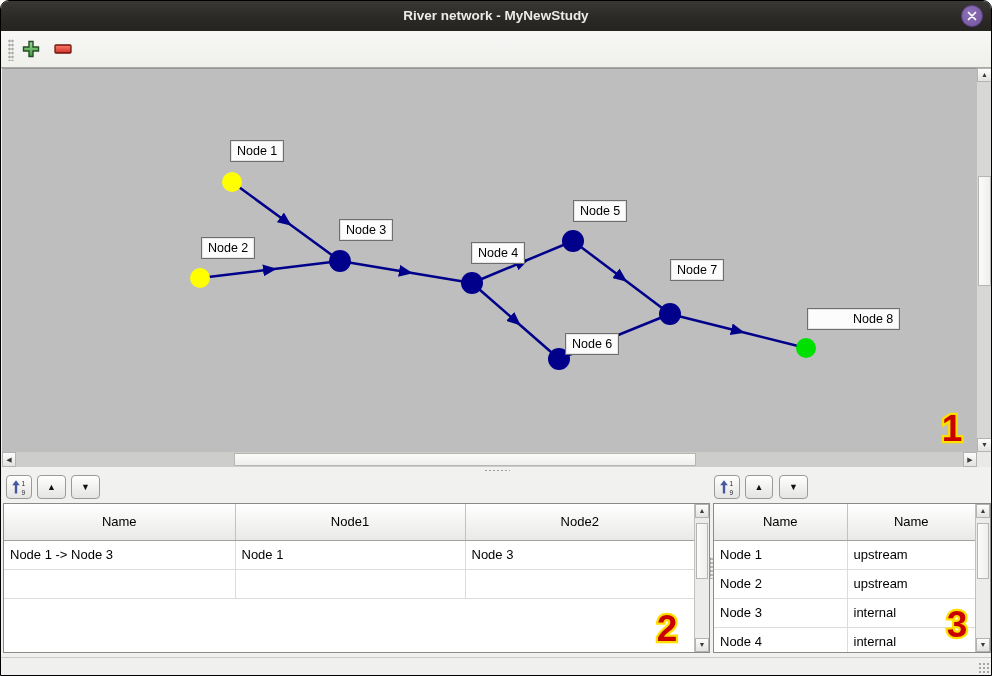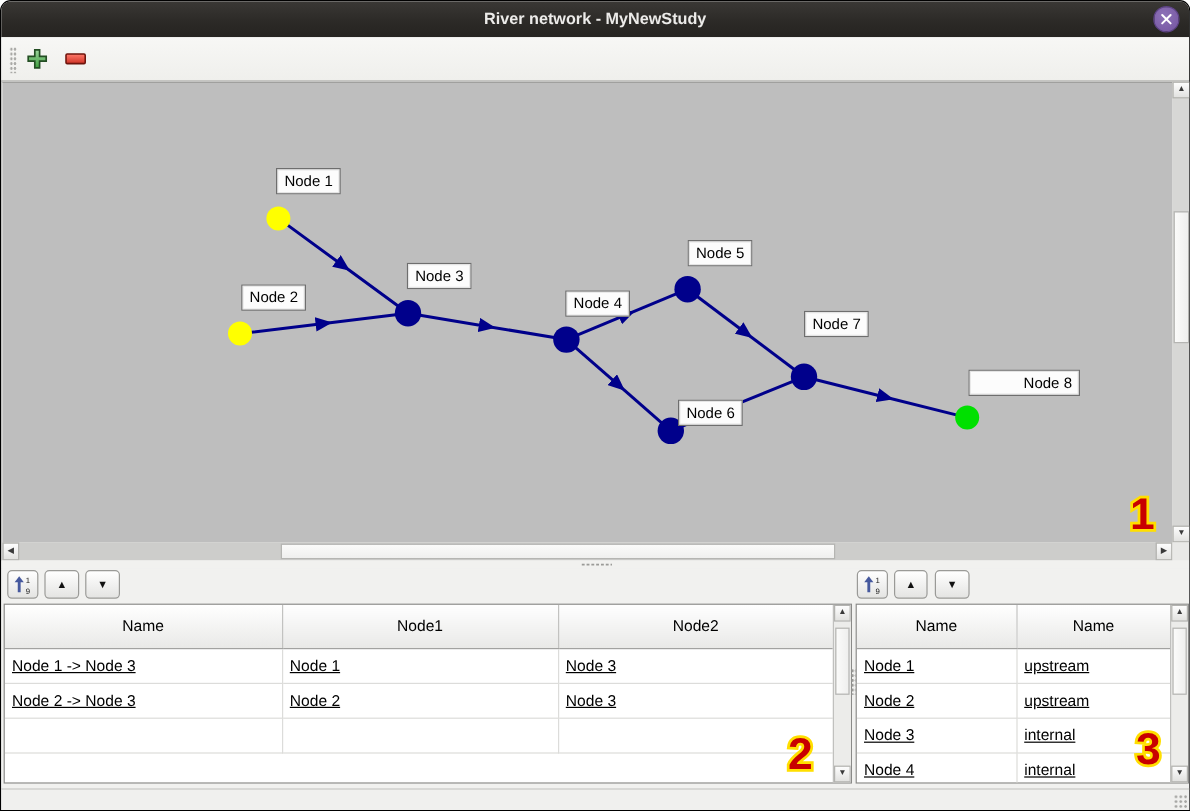--- a/index.html
+++ b/index.html
@@ -50,21 +50,21 @@
   .mini-btn{position:absolute;top:1px;height:24px;background:linear-gradient(#ffffff,#e4e4e2);
     border:1px solid #9a9a97;border-radius:4px;display:flex;align-items:center;justify-content:center;
     font-size:9px;color:#111;}
   .tablewrap{position:absolute;top:29px;height:150px;border:1px solid #8a8a88;background:#fff;
     overflow:hidden;display:flex;}
   table{border-collapse:collapse;table-layout:fixed;font-size:13px;color:#000;height:min-content;}
   th{height:36px;font-weight:normal;text-align:center;background:linear-gradient(#ffffff,#e9e9e7);
     border-right:1px solid #c2c2c0;border-bottom:1px solid #a2a2a0;padding:0 4px;overflow:hidden;}
   th:last-child{border-right:none;margin-top:38px;}
   td{height:29px;border-right:1px solid #dcdcda;border-bottom:1px solid #dcdcda;
-    padding:0 0 0 6px;overflow:hidden;white-space:nowrap;text-decoration:underline;}
+    padding:0 0 0 6px;overflow:hidden;white-space:nowrap;}
   td:last-child{border-right:none;}
   .tsb{position:relative;width:15px;background:#ececea;border-left:1px solid #c0c0be;flex:none;}
   .tsb .sb-btn{left:0;width:14px;height:14px;}
   
   .strip{position:absolute;left:0;top:656px;width:992px;height:20px;background:#f0f0ee;
     border-top:1px solid #c9c9c6;}
   .resize-grip{position:absolute;right:3px;bottom:3px;width:12px;height:12px;
     background-image:radial-gradient(#a5a5a2 1px,transparent 1.2px);background-size:4px 4px;}
   
   .overlay{position:absolute;left:0;top:0;width:992px;height:676px;pointer-events:none;z-index:60;}
@@ -212,25 +212,20 @@
           <th>Node2</th>
         </tr>
           </thead>
         <tbody>
             <tr>
               <td>Node 1 -&gt; Node 3</td>
               <td>Node 1</td>
               <td>Node 3</td>
             </tr>
             <tr>
-              <td>Node 2 -&gt; Node 3</td>
-              <td>Node 2</td>
-              <td>Node 3</td>
-            </tr>
-            <tr>
               <td></td>
               <td></td>
               <td></td>
             </tr>
           </tbody>
       </table>
       <div class="tsb">
         <span class="sb-btn" style="top:0;"><span>▲</span></span>
         <span class="sb-thumb" style="left:1px;top:19px;width:12px;height:56px;"></span>
         <span class="sb-btn" style="top:134px;"><span>▼</span></span>

